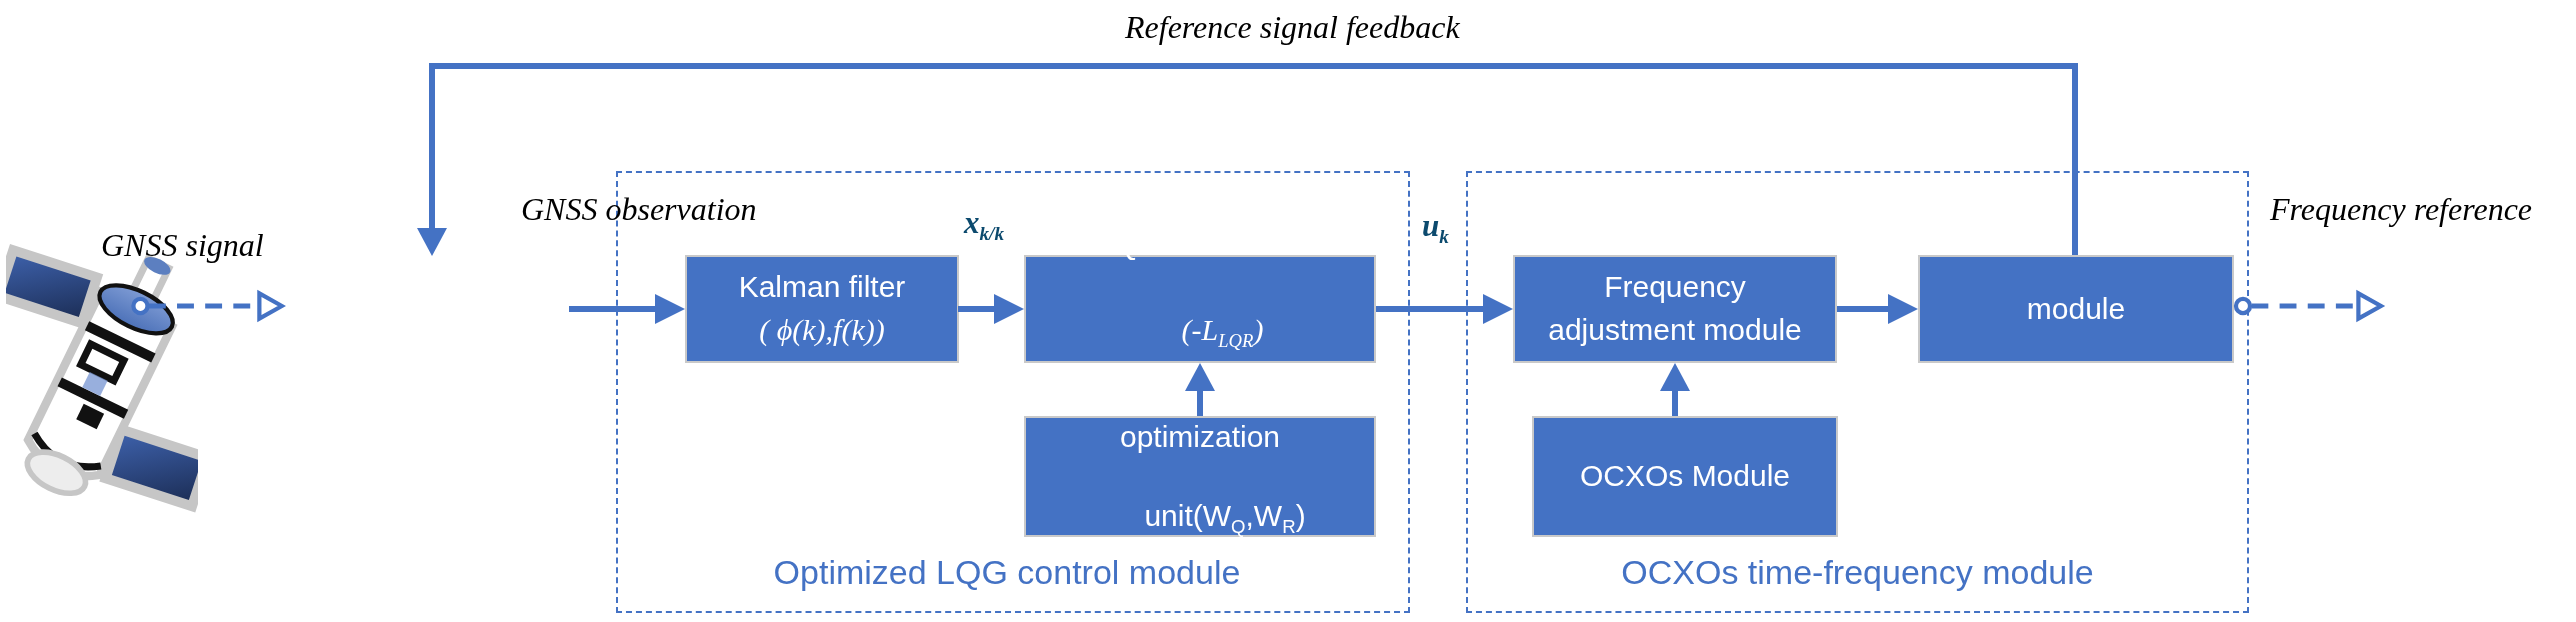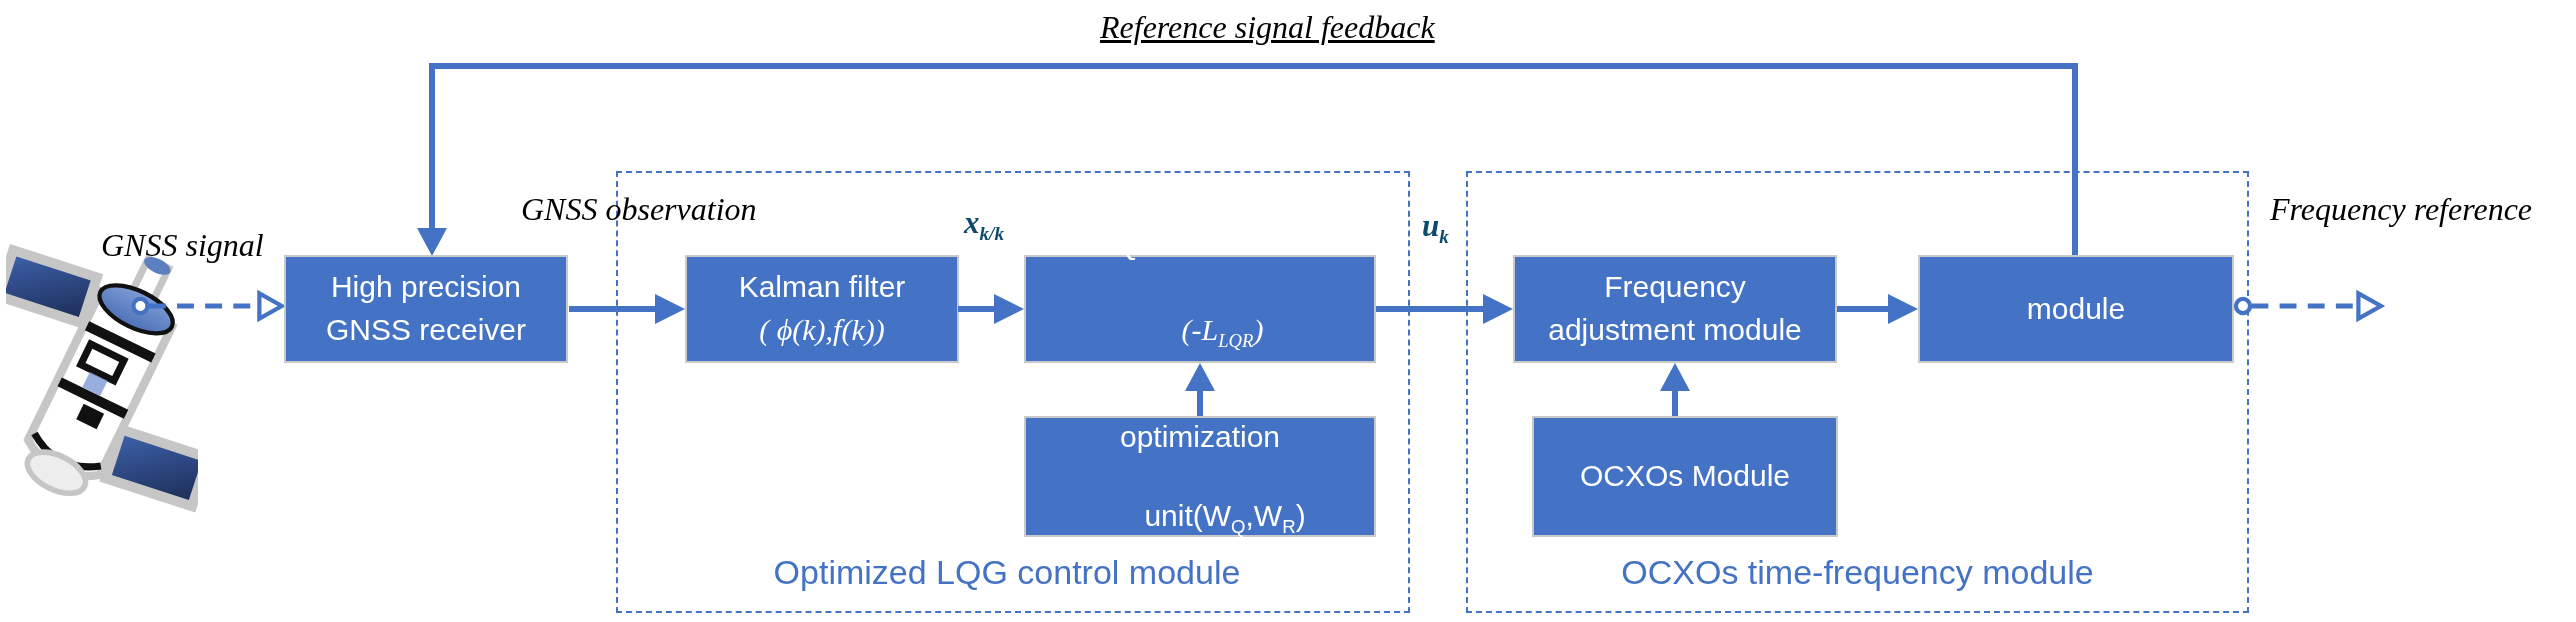--- a/index.html
+++ b/index.html
@@ -31,21 +31,21 @@
             font-size:32px;color:#000;white-space:nowrap;}
   .sig-label{position:absolute;font-family:"Liberation Serif",serif;font-style:italic;font-weight:bold;
              font-size:31px;color:#0c4a6e;white-space:nowrap;}
   .module-label{position:absolute;color:#4472C4;font-size:34px;text-align:center;white-space:nowrap;}
 </style>
 </head>
 <body>
 
 <div id="canvas">
 
-  <div class="io-label" style="left:1100px;top:8.5px;text-decoration:underline;">Reference signal feedback</div>
+  <div class="io-label" style="left:1125px;top:8.5px;">Reference signal feedback</div>
   <div class="hline" style="left:429px;top:63px;width:1648px;height:5.7px;"></div>
   <div class="vline" style="left:429px;top:63px;width:5.7px;height:166px;"></div>
   <div class="tri-down" style="left:417px;top:228px;"></div>
   <div class="vline" style="left:2072px;top:63px;width:5.7px;height:193px;"></div>
 
   <svg style="position:absolute;left:5.7px;top:242px;" width="192" height="284" viewBox="0 0 135 200">
     <defs>
       <linearGradient id="panelGrad" x1="0" y1="0" x2="1" y2="1">
         <stop offset="0" stop-color="#3F63AE"></stop>
           <stop offset="1" stop-color="#1A2B52"></stop>
@@ -76,24 +76,20 @@
     </g>
   </svg>
 
   <div class="io-label" style="left:101px;top:191px;margin-top:36px;">GNSS signal</div>
   <svg style="position:absolute;left:130px;top:287px;" width="156" height="38" viewBox="0 0 220 54">
     <circle cx="14" cy="27" r="10" fill="#ffffff" stroke="#4472C4" stroke-width="6"></circle>
     <line x1="26" y1="27" x2="182" y2="27" stroke="#4472C4" stroke-width="7" stroke-dasharray="24 16"></line>
     <polygon points="183,9 215,27 183,45" fill="#ffffff" stroke="#4472C4" stroke-width="6" stroke-linejoin="miter"></polygon>
   </svg>
 
-  <div class="box" style="left:284px;top:255px;width:284px;height:108px;">
-    <div class="ln">High precision</div>
-    <div class="ln">GNSS receiver</div>
-  </div>
 
   <div class="hline" style="left:569px;top:306px;width:89px;height:5.7px;"></div>
   <div class="tri-right" style="left:655px;top:294px;"></div>
 
   <div class="dashed-container" style="left:616px;top:171px;width:794px;height:442px;"></div>
   <div class="module-label" style="left:616px;top:553px;width:782px;">Optimized LQG control module</div>
 
   <div class="io-label" style="left:521px;top:191px;">GNSS observation</div>
 
   <div class="box" style="left:685px;top:255px;width:274px;height:108px;">

